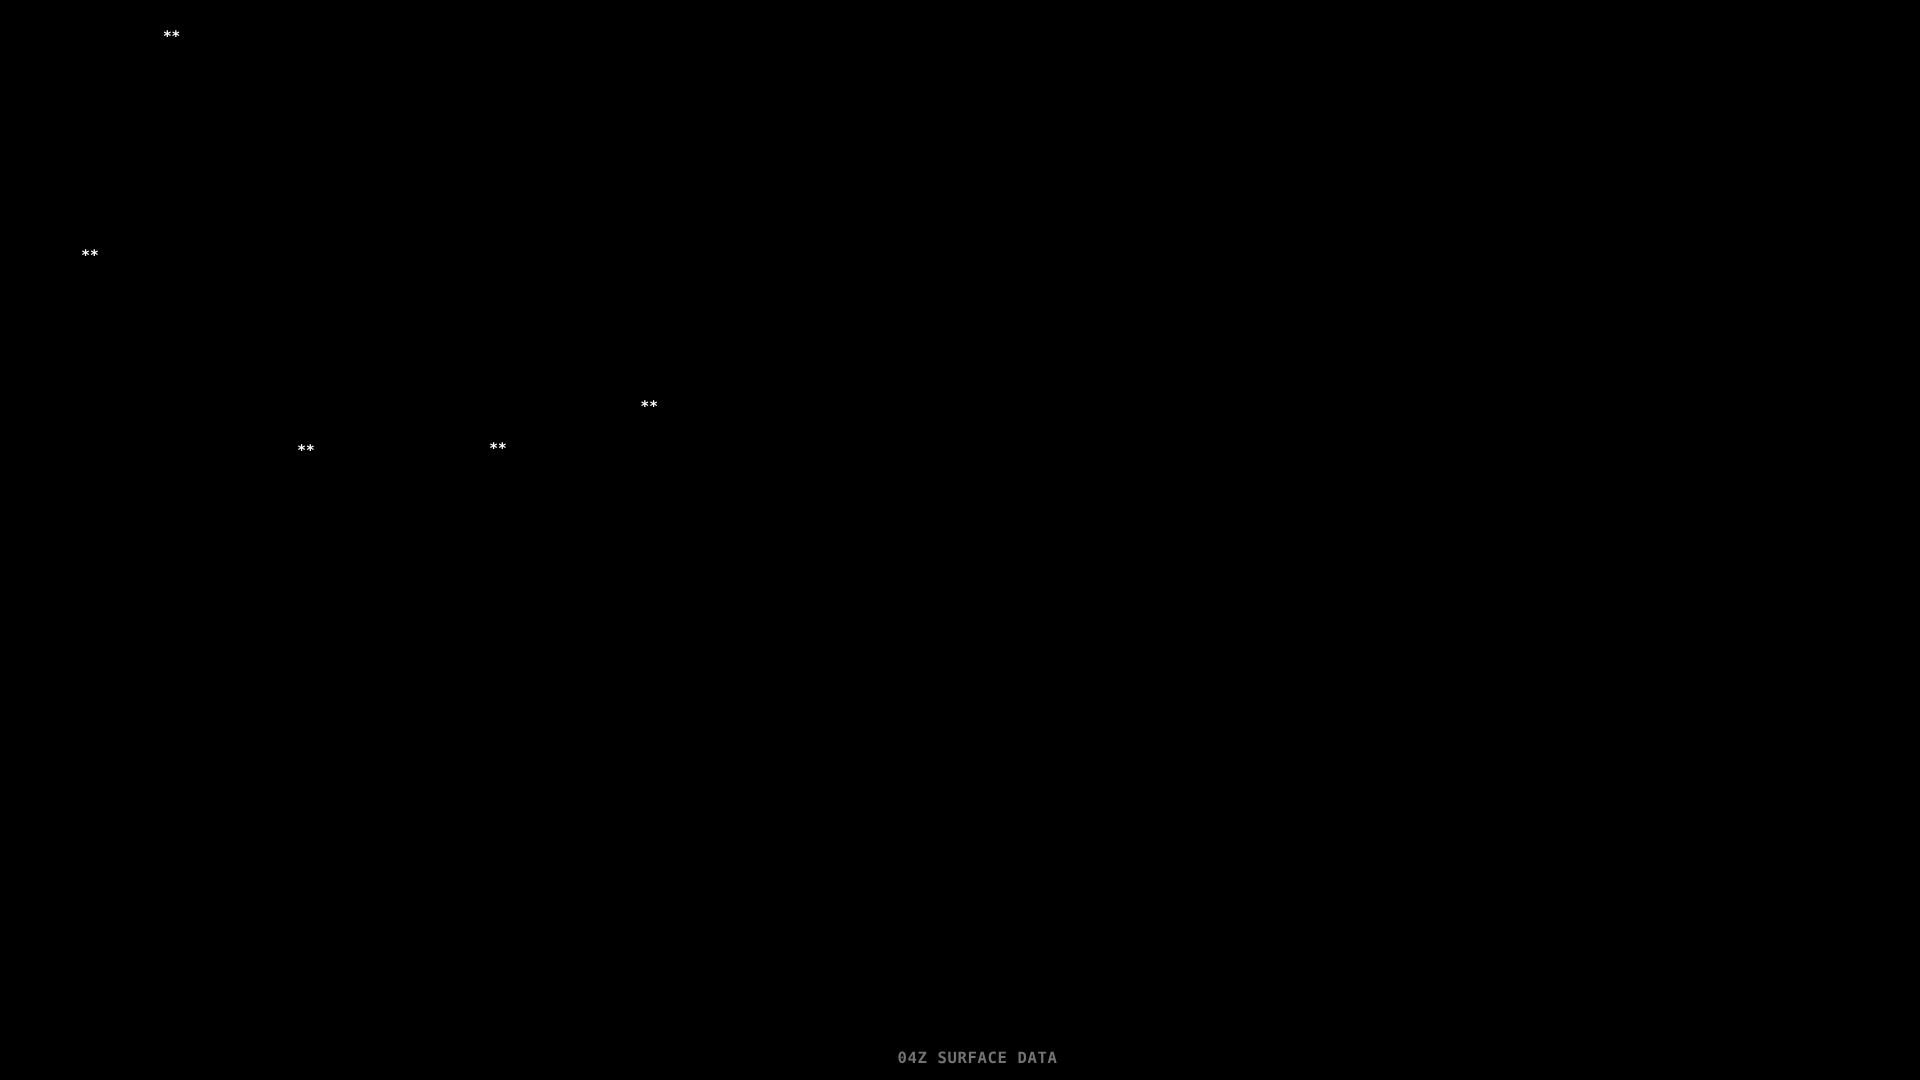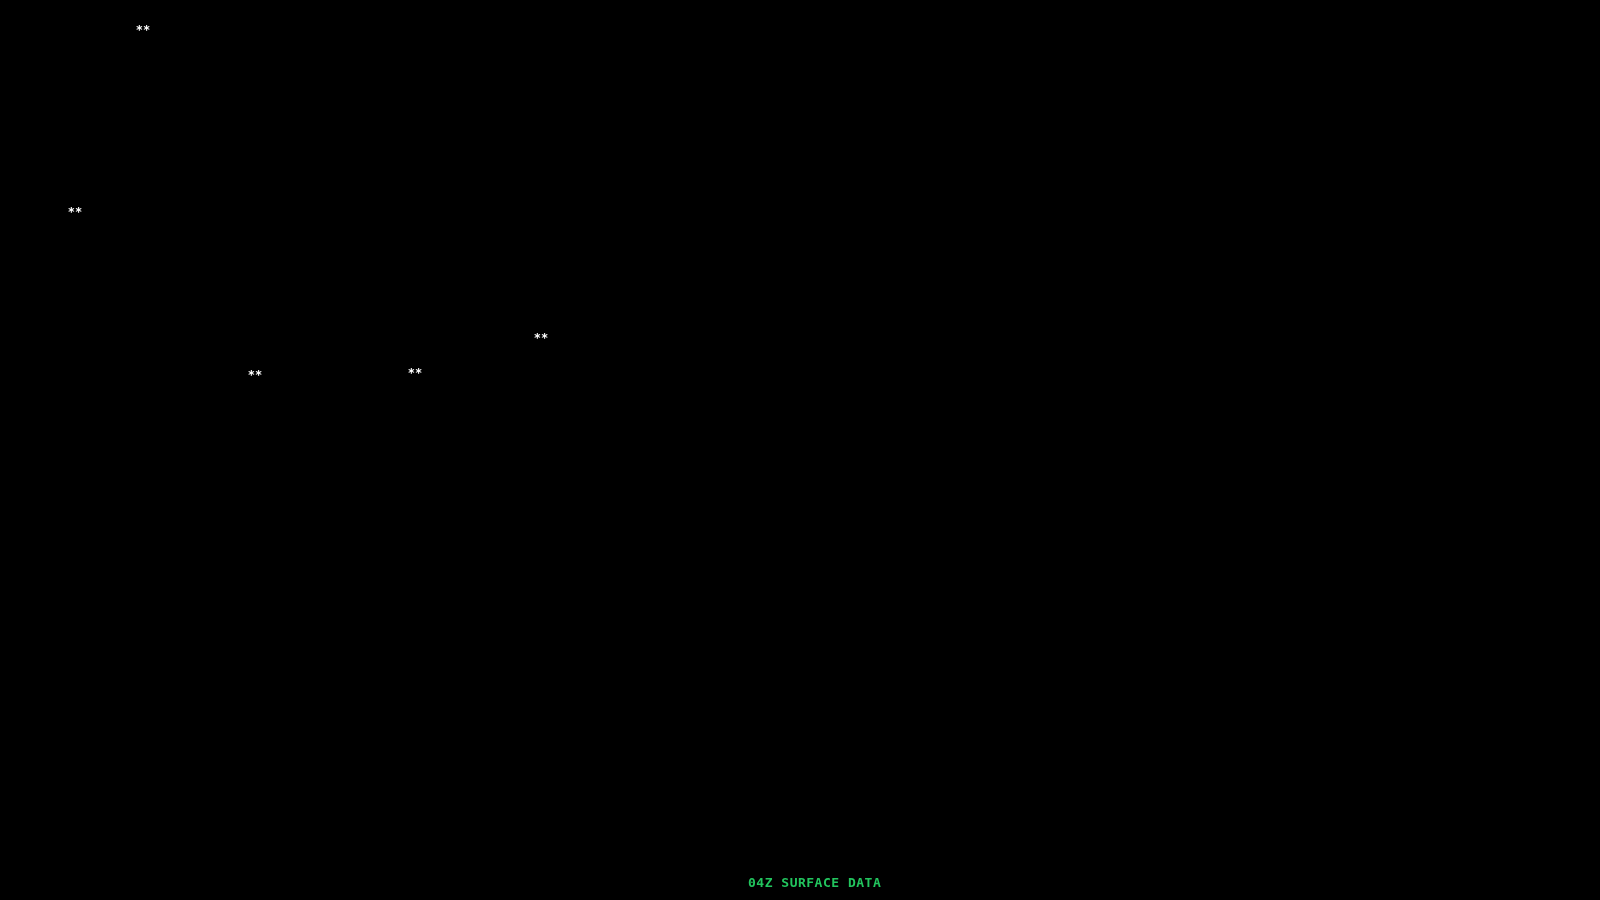--- a/index.html
+++ b/index.html
@@ -27,21 +27,21 @@
     font-weight: bold;
     line-height: 1;
     letter-spacing: 0px;
     white-space: pre;
     transform: translate(-50%, -38%);
   }
   .plot-title {
     position: absolute;
     left: 748px;
     top: 876px;
-    color: #22c55e;
+    color: #737373;
     font-family: "DejaVu Sans Mono", monospace;
     font-size: 13px;
     font-weight: bold;
     line-height: 1.1;
     letter-spacing: 0.5px;
     white-space: pre;
   }
 </style>
 </head>
 <body>

